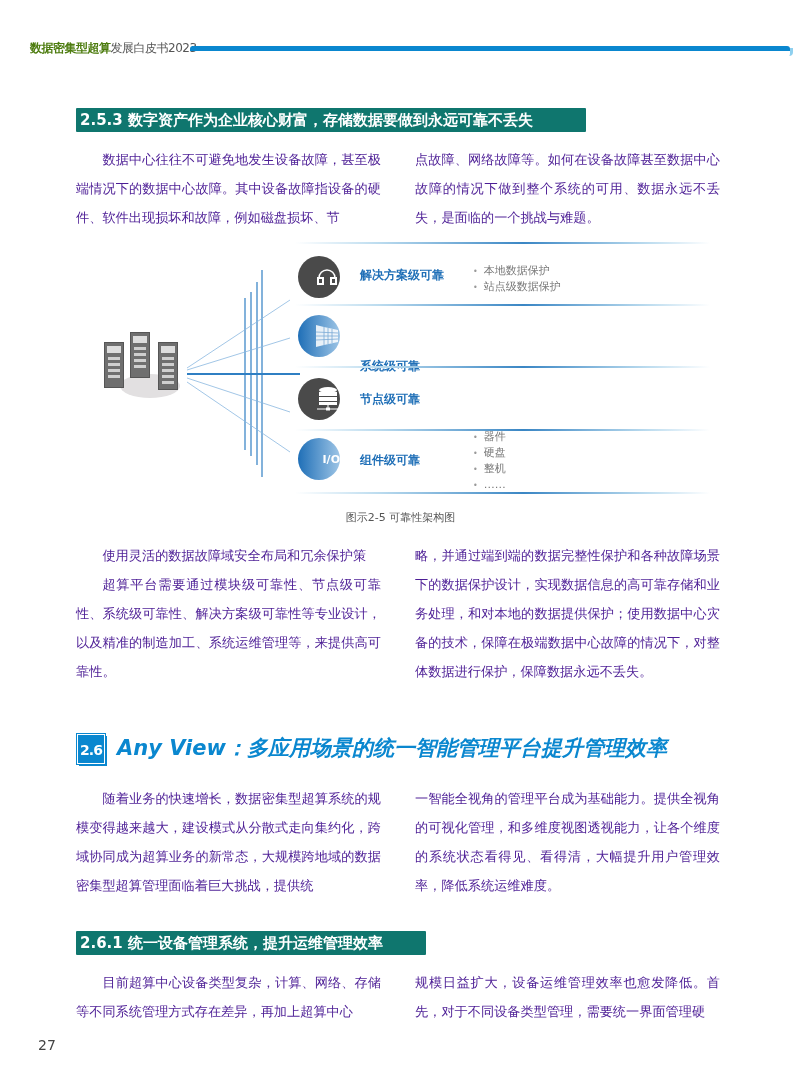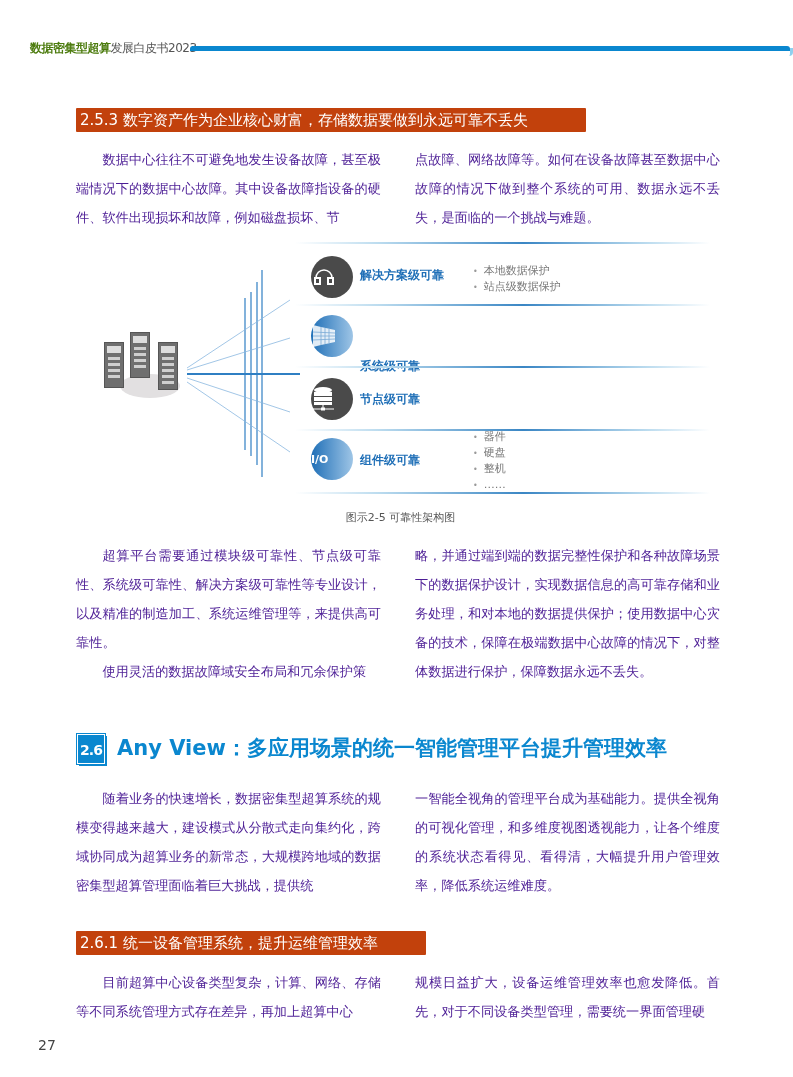--- a/index.html
+++ b/index.html
@@ -5,52 +5,52 @@
   * { box-sizing: border-box; margin: 0; padding: 0; }
   html, body { width: 793px; height: 1077px; background: #ffffff; overflow: hidden; }
   body { position: relative; font-family: "DejaVu Sans", "Liberation Sans", sans-serif; color: #3c3c3c; }
 
   .header { position: absolute; left: 30px; top: 40px; width: 763px; height: 20px; }
   .header-title { position: absolute; left: 0; top: 0; font-size: 12px; color: #555; white-space: nowrap; letter-spacing: -0.5px; }
   .header-title b { font-weight: bold; color: #4d7c0f; }
   .header-bar { position: absolute; left: 160px; top: 6px; width: 600px; height: 5px; background: #0a87cf; border-radius: 3px 3px 0 0; }
   .header-curl { position: absolute; left: 757px; top: 8px; width: 6px; height: 8px; border-right: 3px solid #8fd0ef; border-radius: 0 0 4px 0; }
 
-  .sub-h { position: absolute; height: 24px; background: #c2410c; color: #fff; font-weight: normal; font-size: 15px; line-height: 24px; padding-left: 4px; white-space: nowrap; border-radius: 1px; }
+  .sub-h { position: absolute; height: 24px; background: #0f766e; color: #fff; font-weight: bold; font-size: 15px; line-height: 24px; padding-left: 4px; white-space: nowrap; border-radius: 1px; }
 
   .col { position: absolute; font-size: 13.2px; line-height: 29px; color: #4c1d95; text-align: justify; }
   .col p { margin: 0; }
   .indent { text-indent: 2em; }
 
   
   .diagram { position: absolute; left: 90px; top: 240px; width: 620px; height: 255px; }
   .server-group { position: absolute; left: 14px; top: 92px; width: 85px; height: 66px; }
   .server-shadow { position: absolute; left: 16px; top: 42px; width: 60px; height: 24px; background: #e2e0e1; border-radius: 50%; }
   .server { position: absolute; width: 20px; background: #6f6f6f; border: 1px solid #555; }
   .server .top { position: absolute; left: 2px; top: 3px; right: 2px; height: 7px; background: #ddd; }
   .server .bay { position: absolute; left: 3px; right: 3px; height: 3px; background: #cfcfcf; }
 
   .fan-lines { position: absolute; left: 0; top: 0; }
 
   .rows { position: absolute; left: 205px; top: 0; width: 415px; height: 255px; }
   .row-sep { position: absolute; left: 0; width: 415px; height: 2px; background: linear-gradient(to right, #ffffff 0%, #bcdcef 20%, #3a86c4 55%, #bcdcef 85%, #ffffff 100%); }
   .row { position: absolute; left: 0; width: 415px; }
-  .icon-circ { position: absolute; left: 16px; width: 42px; height: 42px; border-radius: 50%; display: flex; align-items: center; justify-content: flex-start; color: #fff; font-size: 11px; font-weight: bold; }
+  .icon-circ { position: absolute; left: 3px; width: 42px; height: 42px; border-radius: 50%; display: flex; align-items: center; justify-content: flex-end; color: #fff; font-size: 11px; font-weight: bold; }
   .icon-dark { background: #4a4a4a; }
   .icon-blue { background: linear-gradient(to right, #1f6fb7, #9ec5e6); }
   .row-label { position: absolute; left: 65px; font-size: 12px; font-weight: bold; color: #1f6fb7; white-space: nowrap; }
   .row-bullets { position: absolute; left: 178px; font-size: 11px; line-height: 15px; color: #777; white-space: nowrap; }
   .row-bullets li { list-style: none; }
   .row-bullets li::before { content: "•"; color: #999; margin-right: 6px; font-size: 8px; }
 
   .caption { position: absolute; left: 0; width: 793px; top: 510px; text-align: center; font-size: 11px; color: #555; padding-left: 8px; }
 
   .section-h { position: absolute; left: 77px; top: 734px; height: 32px; white-space: nowrap; }
   .section-num { position: absolute; left: 0; top: 0; width: 28px; height: 30px; background: #0a87cf; color: #fff; font-weight: bold; font-size: 14px; line-height: 30px; text-align: center; letter-spacing: -1px; box-shadow: 2px 2px 0 #0a87cf; border: 1px solid #fff; outline: 1px solid #0a87cf; }
-  .section-title { position: absolute; left: 40px; top: 0; line-height: 28px; font-size: 21px; font-weight: bold; color: #0a87cf; }
+  .section-title { position: absolute; left: 40px; top: 0; line-height: 28px; font-size: 21px; font-weight: bold; color: #0a87cf; font-style: italic; }
 
   .page-num { position: absolute; left: 38px; top: 1037px; font-size: 14px; color: #444; }
 </style>
 </head>
 <body>
 
 <div class="header">
   <div class="header-title">
     <b>数据密集型超算</b><span>发展白皮书2023</span>
   </div>
@@ -177,22 +177,22 @@
         <li>……</li>
       </ul>
     </div>
     <div class="row-sep" style="top:252px;"></div>
   </div>
 </div>
 
 <div class="caption">图示2-5 可靠性架构图</div>
 
 <div class="col" style="left:76px; top:541px; width:305px;">
+  <p class="indent">使用灵活的数据故障域安全布局和冗余保护策</p>
   <p class="indent">超算平台需要通过模块级可靠性、节点级可靠性、系统级可靠性、解决方案级可靠性等专业设计，以及精准的制造加工、系统运维管理等，来提供高可靠性。</p>
-  <p class="indent">使用灵活的数据故障域安全布局和冗余保护策</p>
 </div>
 <div class="col" style="left:415px; top:541px; width:305px;">
   <p>略，并通过端到端的数据完整性保护和各种故障场景下的数据保护设计，实现数据信息的高可靠存储和业务处理，和对本地的数据提供保护；使用数据中心灾备的技术，保障在极端数据中心故障的情况下，对整体数据进行保护，保障数据永远不丢失。</p>
 </div>
 
 <div class="section-h">
   <div class="section-num">2.6</div>
   <div class="section-title">Any View：多应用场景的统一智能管理平台提升管理效率</div>
 </div>
 

